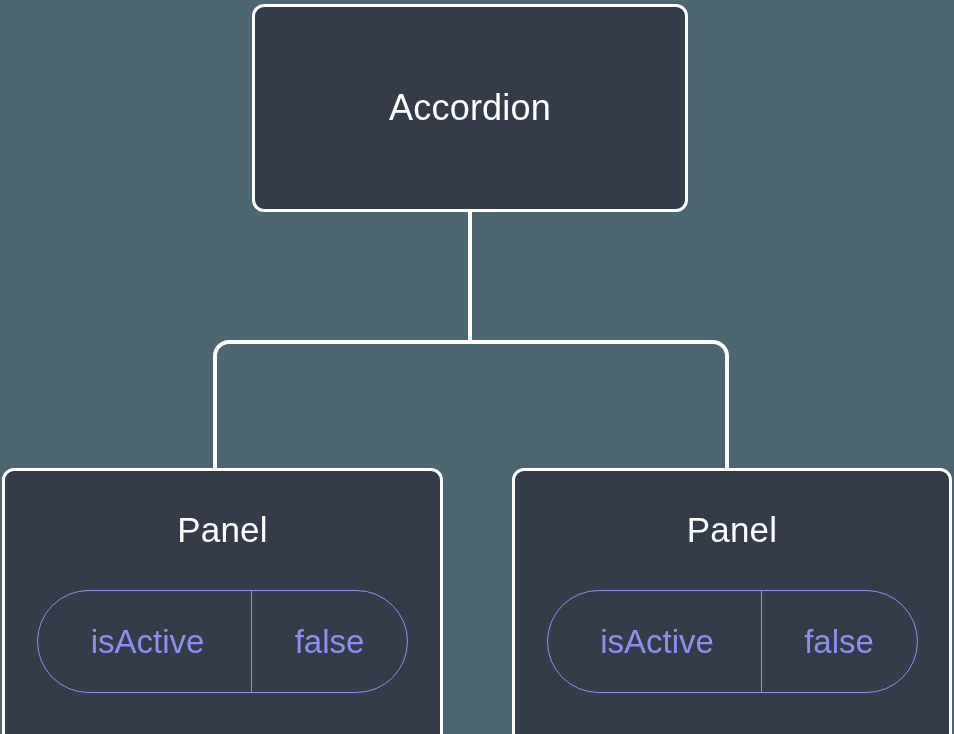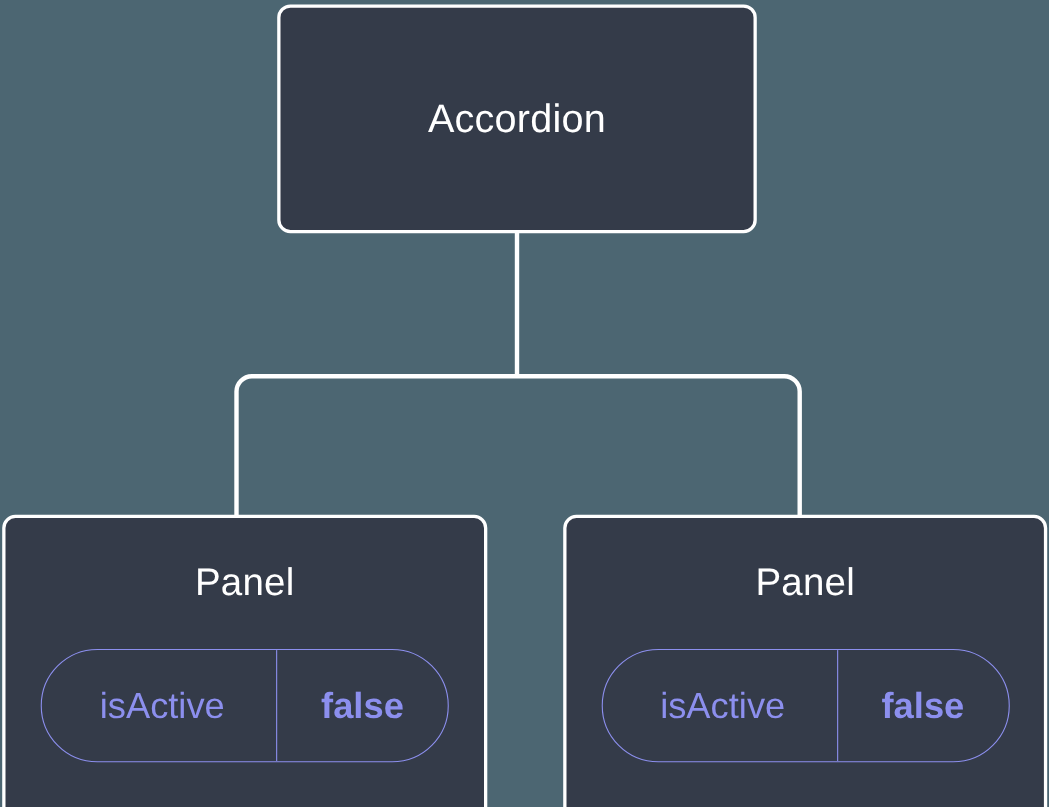--- a/index.html
+++ b/index.html
@@ -107,21 +107,20 @@
   }
 
   .prop-badge-key {
     width: 214px;
     border-right: 1.6px solid #8c8fee;
     padding-left: 6px;
   }
 
   .prop-badge-value {
     width: 155px;
-    font-weight: bold;
   }
 </style>
 </head>
 <body>
 
 <div id="tree-canvas">
 
   <svg class="edge-layer" width="954" height="734" viewBox="0 0 954 734" xmlns="http://www.w3.org/2000/svg">
 
     <path d="M 470 210 L 470 342" fill="none" stroke="#ffffff" stroke-width="4"></path>

